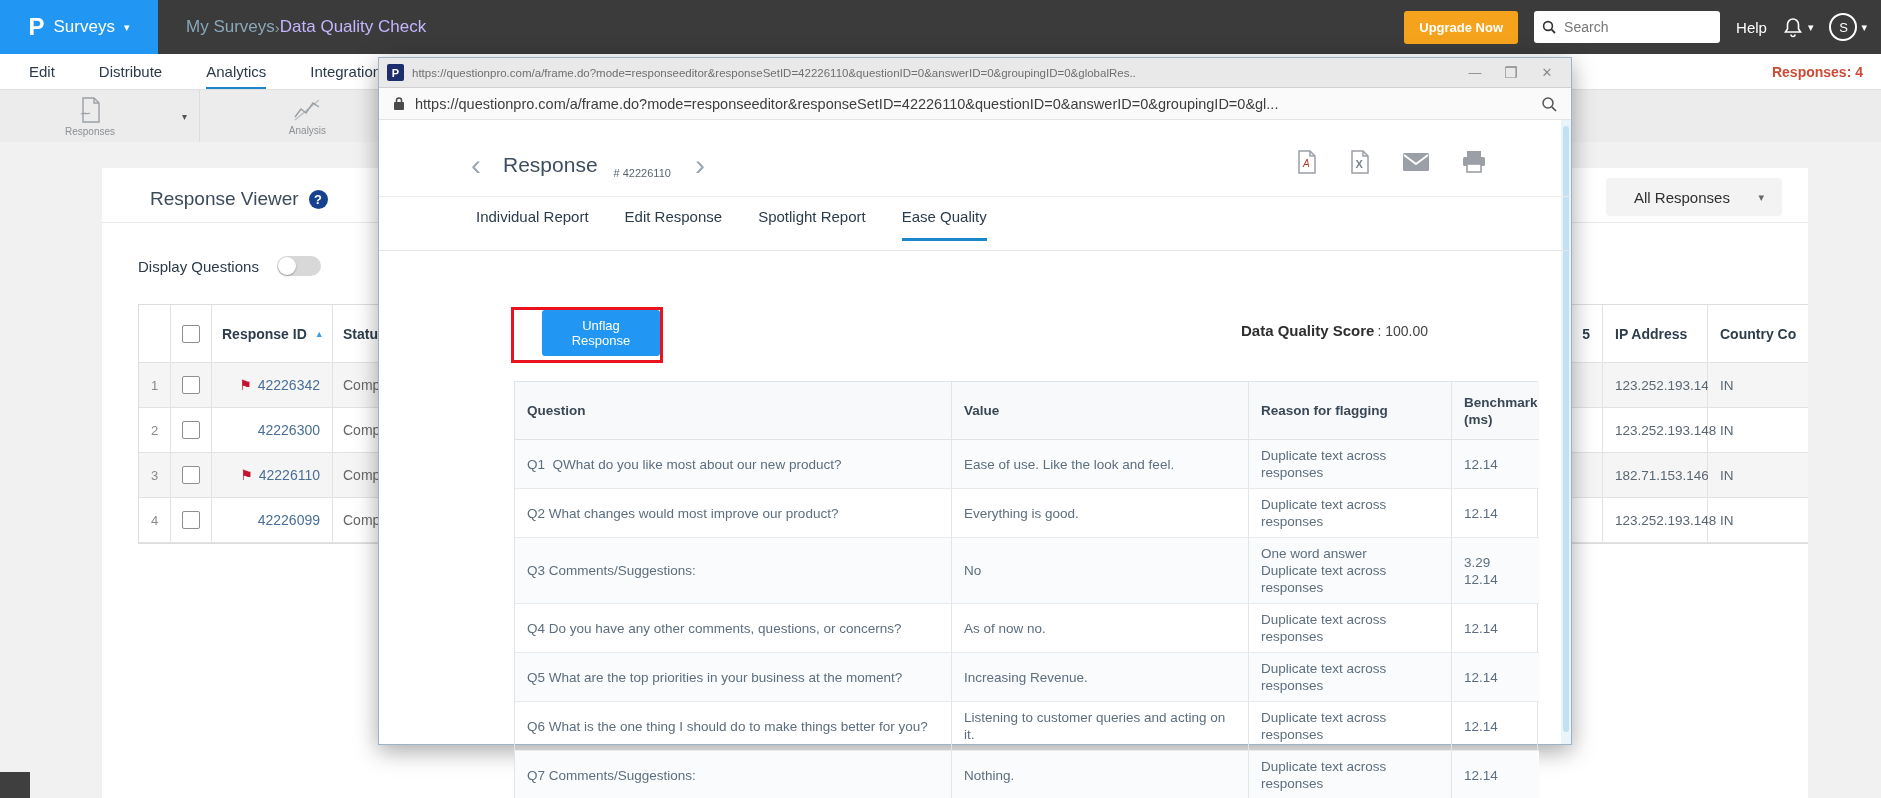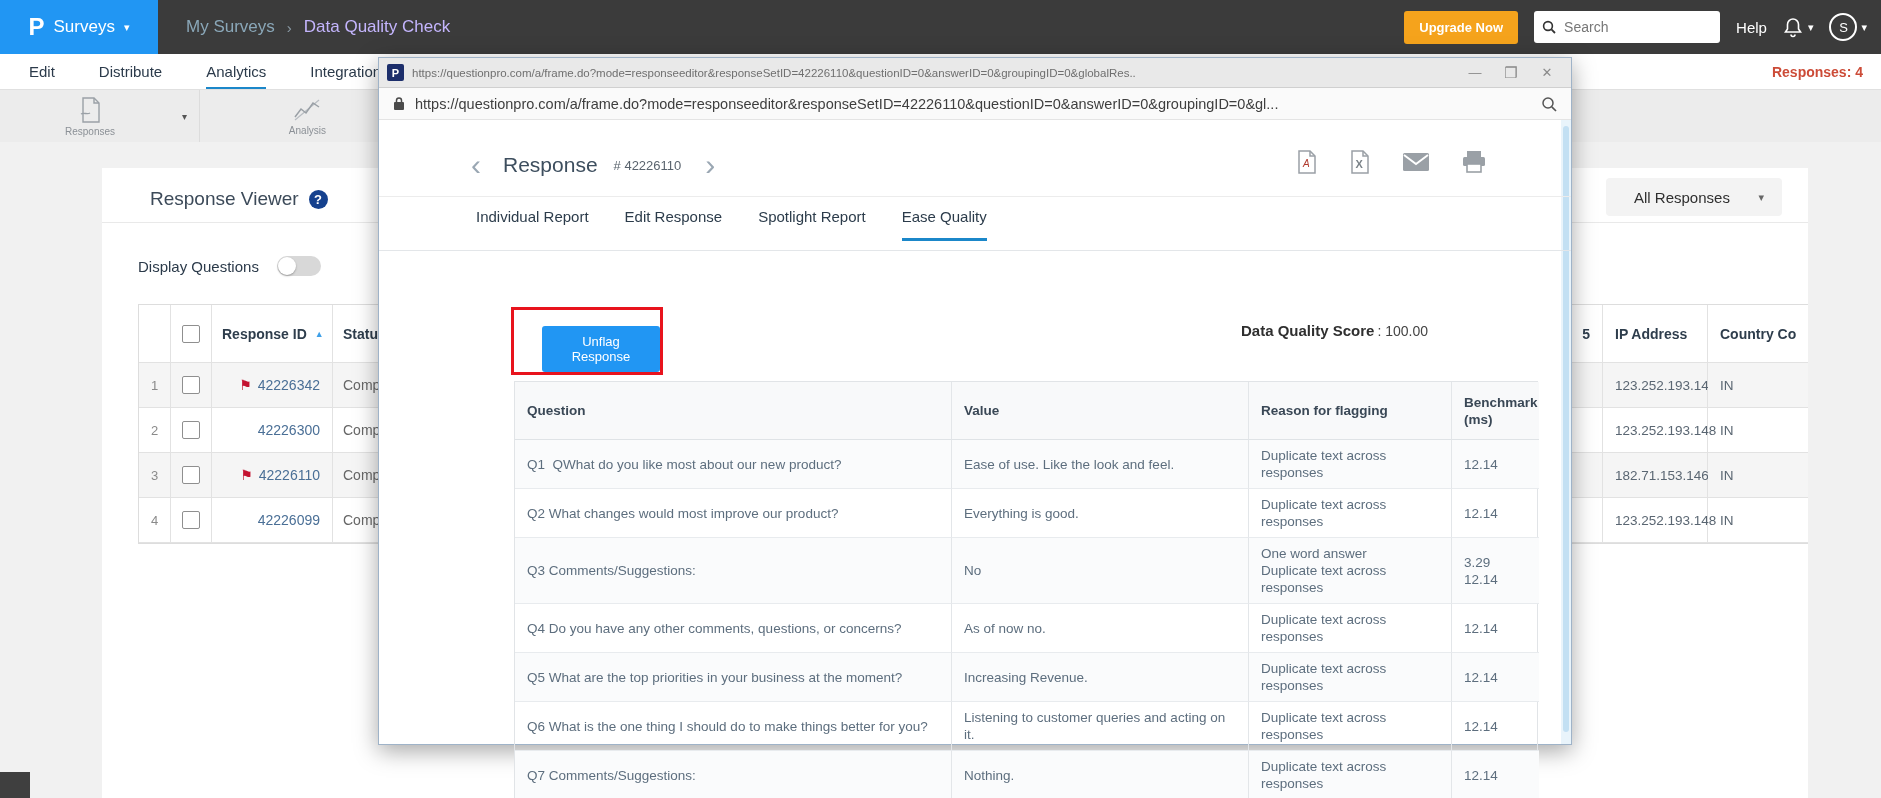--- a/index.html
+++ b/index.html
@@ -5,21 +5,21 @@
   html,body{margin:0;padding:0;background:#f1f1f1;}
   *{box-sizing:border-box;font-family:"Liberation Sans",sans-serif;}
   .stage{position:relative;width:1881px;height:798px;overflow:hidden;background:#f1f1f1;}
 
   
   .top-header{position:absolute;left:0;top:0;width:1881px;height:54px;background:var(--header-dark);display:flex;align-items:center;}
   .logo-block{width:158px;height:54px;background:var(--brand-blue);display:flex;align-items:center;justify-content:center;gap:9px;cursor:pointer;}
   .p-mark{color:#fff;font-size:24px;font-weight:bold;line-height:1;}
   .brand-label{color:#fff;font-size:17px;}
   .caret{font-size:11px;color:#fff;}
-  .breadcrumb{display:flex;align-items:center;gap:12px;margin-left:28px;font-size:17px;}
+  .breadcrumb{display:flex;align-items:center;margin-left:28px;font-size:17px;}
   .bc-muted{color:#8aa7b8;cursor:pointer;}
   .bc-sep{color:#8a9aa5;font-size:15px;}
   .bc-current{color:#c4b5fd;}
   .header-right{position:absolute;right:14px;top:0;height:54px;display:flex;align-items:center;gap:16px;}
   .upgrade-btn{background:var(--orange);color:#fff;font-size:13px;font-weight:bold;border:none;border-radius:3px;padding:9px 15px;cursor:pointer;}
   .searchbox{width:186px;height:32px;background:#fff;border-radius:3px;display:flex;align-items:center;padding:0 8px;gap:6px;}
   .searchbox input{border:none;outline:none;flex:1;font-size:14px;color:#333;background:transparent;}
   .searchbox input::placeholder{color:#777;}
   .help-label{color:#fff;font-size:15px;cursor:pointer;}
   .bell-wrap{display:flex;align-items:center;gap:5px;cursor:pointer;}
@@ -81,29 +81,29 @@
   .win-btn{width:36px;text-align:center;color:#8a8a8a;cursor:pointer;font-size:13px;line-height:28px;}
   .win-max{font-size:15px;}
   .m-urlbar{height:32px;background:#fafafa;border-bottom:1px solid #e4e4e4;display:flex;align-items:center;padding:0 14px;}
   .m-url{font-size:14.5px;color:#3e3e3e;margin-left:10px;flex:1;white-space:nowrap;overflow:hidden;}
   .m-content{position:relative;height:624px;background:#fff;}
   .m-scroll{position:absolute;right:0;top:0;bottom:0;width:10px;background:#e9f4fb;}
   .m-scroll .thumb{position:absolute;left:2px;top:6px;bottom:12px;width:6px;border-radius:3px;background:#c3e0f3;}
   .resp-header{position:absolute;left:92px;top:30px;display:flex;align-items:center;}
   .chev{font-size:30px;color:#9aa7b3;cursor:pointer;line-height:1;font-weight:300;}
   .resp-title{font-size:21px;color:#3d4e5e;margin:0 16px 0 22px;}
-  .resp-id{font-size:13px;color:#5a646e;margin-right:24px;position:relative;top:0;}
+  .resp-id{font-size:11px;color:#5a646e;margin-right:24px;position:relative;top:8px;}
   .icon-row{position:absolute;left:918px;top:30px;display:flex;gap:33px;align-items:center;}
   .icon-row .ic{cursor:pointer;}
   .hdr-divider{position:absolute;left:0;right:0;top:76px;border-bottom:1px solid #ececec;}
   .tabs-line{position:absolute;left:0;right:0;top:130px;border-bottom:1px solid #e3e6e9;}
   .m-tabs{position:absolute;left:97px;top:88px;display:flex;gap:36px;}
   .m-tab{font-size:15px;color:#2c3c4b;padding-bottom:13px;cursor:pointer;}
   .m-tab.active{border-bottom:3px solid var(--tab-underline);}
-  .annot-box{position:absolute;left:132px;top:187px;width:152px;height:68px;border:3px solid var(--annotation-red);display:flex;align-items:flex-end;justify-content:center;padding-left:28px;}
+  .annot-box{position:absolute;left:132px;top:187px;width:152px;height:56px;border:3px solid var(--annotation-red);display:flex;align-items:flex-start;justify-content:center;padding-left:28px;}
   .unflag-btn{background:var(--accent-blue);border:none;color:#fff;font-size:13px;border-radius:3px;padding:8px 13px;cursor:pointer;}
   .score-line{position:absolute;left:862px;top:202px;font-size:15px;color:#333;}
   .score-label{font-weight:bold;color:#2f2f2f;}
   .score-val{font-size:14px;color:#444;margin-left:3px;}
 
   
   .qtable{position:absolute;left:135px;top:261px;width:1024px;border:1px solid #e1e4e7;}
   .qrow{display:grid;grid-template-columns:437px 297px 203px 87px;}
   .qrow > div{border-right:1px solid #e3e6e9;border-bottom:1px solid #e8ebee;padding:7px 12px;font-size:13.5px;color:#5d6e7e;display:flex;flex-direction:column;justify-content:center;line-height:17px;}
   .qrow > div:last-child{border-right:none;}

